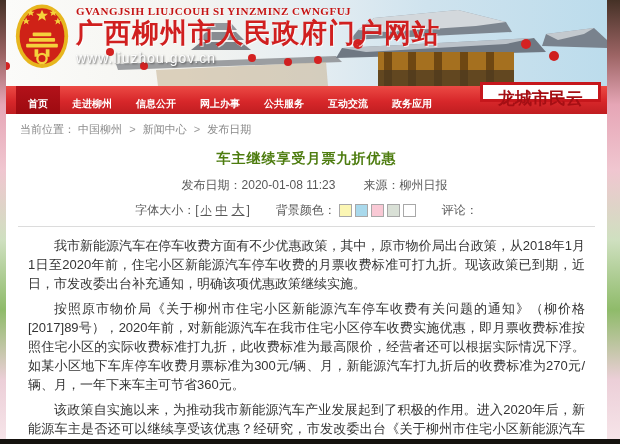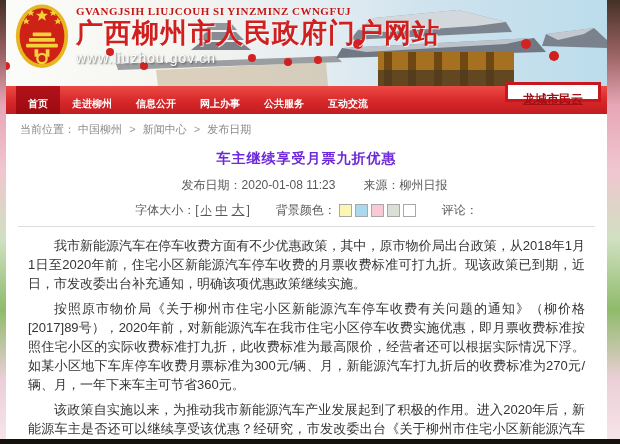--- a/index.html
+++ b/index.html
@@ -47,38 +47,38 @@
     display:flex; align-items:stretch; padding-left:10px;
   }
   .nav-item{
     color:#fff; font-size:10px; font-weight:bold; line-height:28px;
     padding:4px 12px; cursor:pointer; white-space:nowrap;
   }
   .nav-item.active{ background:linear-gradient(180deg,#b3121a,#9d0a10); }
   .citizen-btn{
     position:absolute; right:6px; top:-4px; height:20px;
     background:#fff; border:3px solid #c6171c; color:#a50f14;
-    font-size:12px; font-weight:bold; line-height:28px; padding:0 15px;
-    cursor:pointer; white-space:nowrap;text-decoration:underline;
+    font-size:17px; font-weight:bold; line-height:28px; padding:0 15px;
+    cursor:pointer; white-space:nowrap;
   }
 
   
   .breadcrumb{
     padding:8px 14px 4px; font-size:11px; color:#8a8a8a;
   }
   .crumb{ color:#8a8a8a; cursor:pointer; text-decoration:none;font-family:Liberation Mono, monospace; }
   .crumb-sep{ margin:0 4px; color:#9a9a9a; }
 
   
   .art-title{
     text-align:center; font-size:20px; color:#3d3d3d; letter-spacing:1px;
     margin-top:9px; font-weight:500;
   }
   .art-subtitle{
-    text-align:center; font-size:14px; font-weight:bold; color:#6d28d9;
+    text-align:center; font-size:14px; font-weight:bold; color:#4d7c0f;
     letter-spacing:1px; margin-top:9px;
   }
   .meta{
     display:flex; justify-content:center; gap:28px;
     font-size:12px; color:#585858; margin-top:9px;margin-left:16px;
   }
   .toolbar{
     display:flex; justify-content:center; align-items:flex-end; gap:26px;
     font-size:12px; color:#585858; margin-top:7px;
   }
@@ -167,20 +167,21 @@
     </div>
   </div>
 
   <div class="nav">
     <div class="nav-item active">首页</div>
     <div class="nav-item">走进柳州</div>
     <div class="nav-item">信息公开</div>
     <div class="nav-item">网上办事</div>
     <div class="nav-item">公共服务</div>
     <div class="nav-item">互动交流</div>
+    <div class="nav-item">政务应用</div>
     <div class="citizen-btn">龙城市民云</div>
   </div>
 
   <div class="breadcrumb">
     <span>当前位置：</span>
     <span class="crumb">中国柳州</span>
     <span class="crumb-sep">&gt;</span>
     <span class="crumb">新闻中心</span>
     <span class="crumb-sep">&gt;</span>
     <span class="crumb">发布日期</span>

